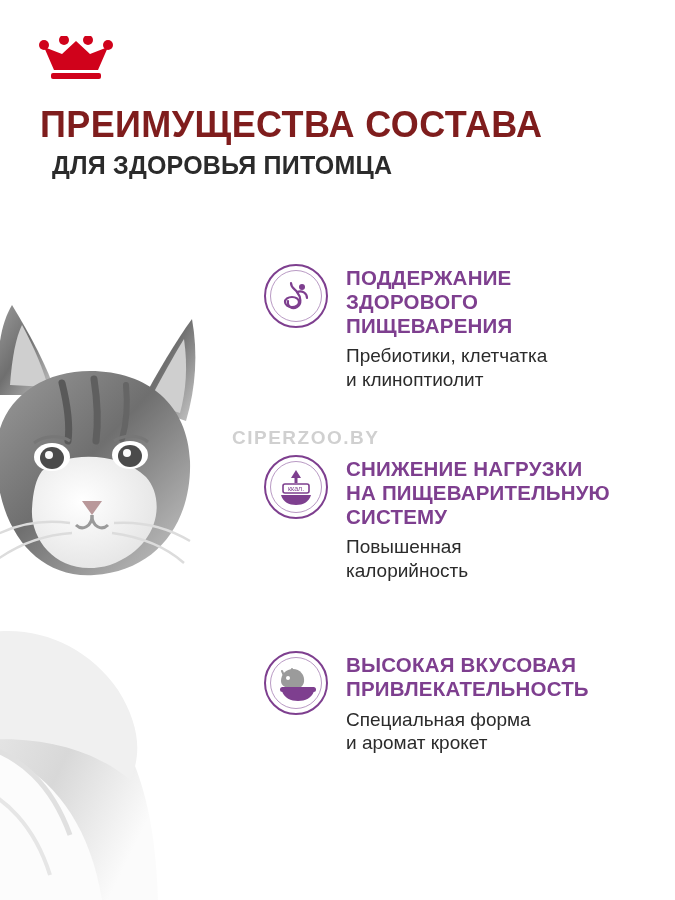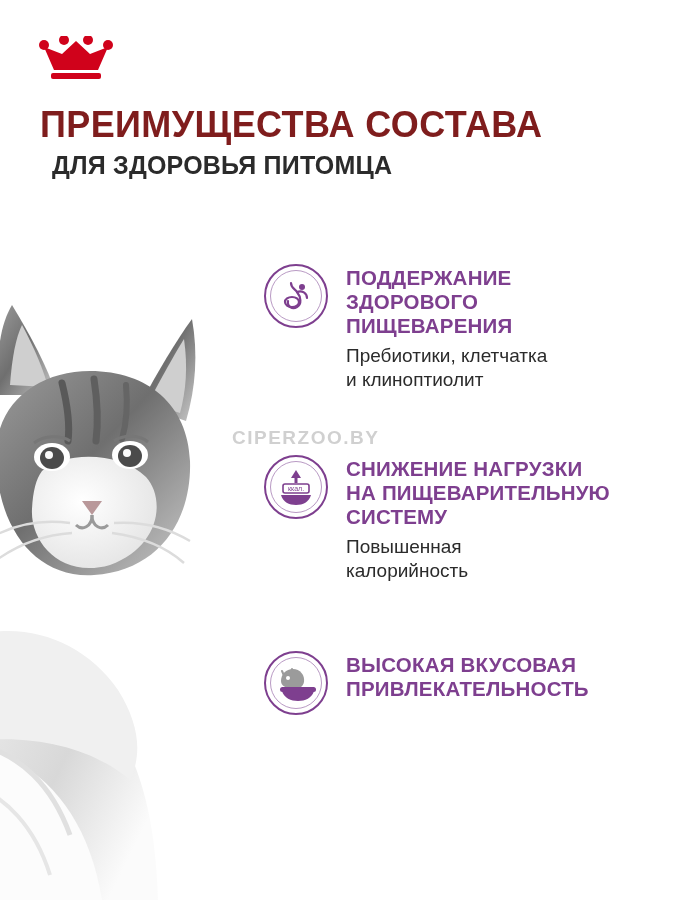--- a/index.html
+++ b/index.html
@@ -261,16 +261,18 @@
         <path d="M6 6 L9 13 M16 4 L14 12" stroke="#9b9b9b" stroke-width="2" fill="none" stroke-linecap="round"></path>
         <path d="M5 16 C5 9 10 4 17 4 C24 4 29 10 28 17 C27 22 22 25 16 24 C10 23 5 21 5 16 Z" fill="#9b9b9b"></path>
         <circle cx="12" cy="13" r="2" fill="#ffffff"></circle>
         <path d="M6 26 L38 26 C36 33 29 36 22 36 C15 36 8 33 6 26 Z" fill="#7e3f8f"></path>
         <rect x="4" y="22" width="36" height="5" rx="2.5" fill="#7e3f8f"></rect>
       </svg>
     </div>
     <div class="benefit-text">
       <div class="benefit-head">ВЫСОКАЯ ВКУСОВАЯ
 ПРИВЛЕКАТЕЛЬНОСТЬ</div>
+      <div class="benefit-body">Специальная форма
+и аромат крокет</div>
     </div>
   </div>
 
 </div>
 
 </body></html>

